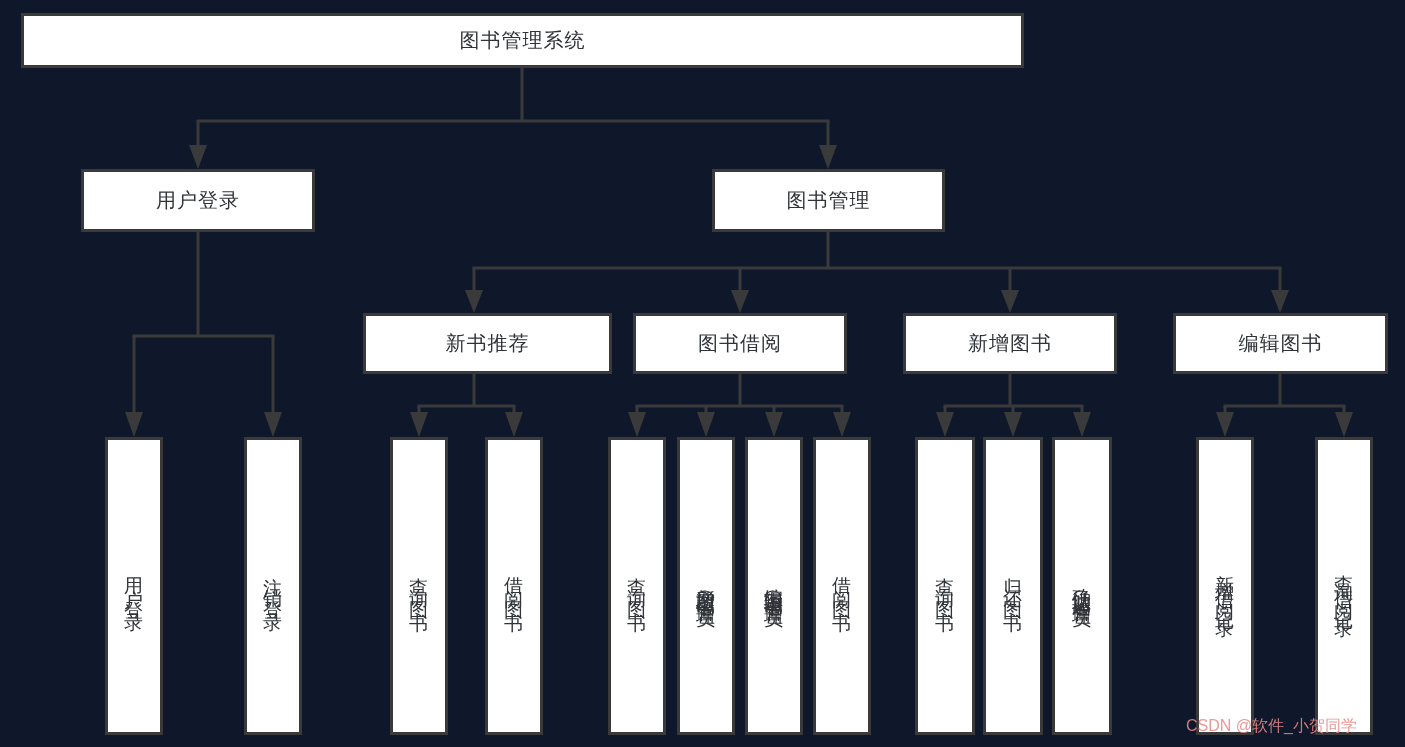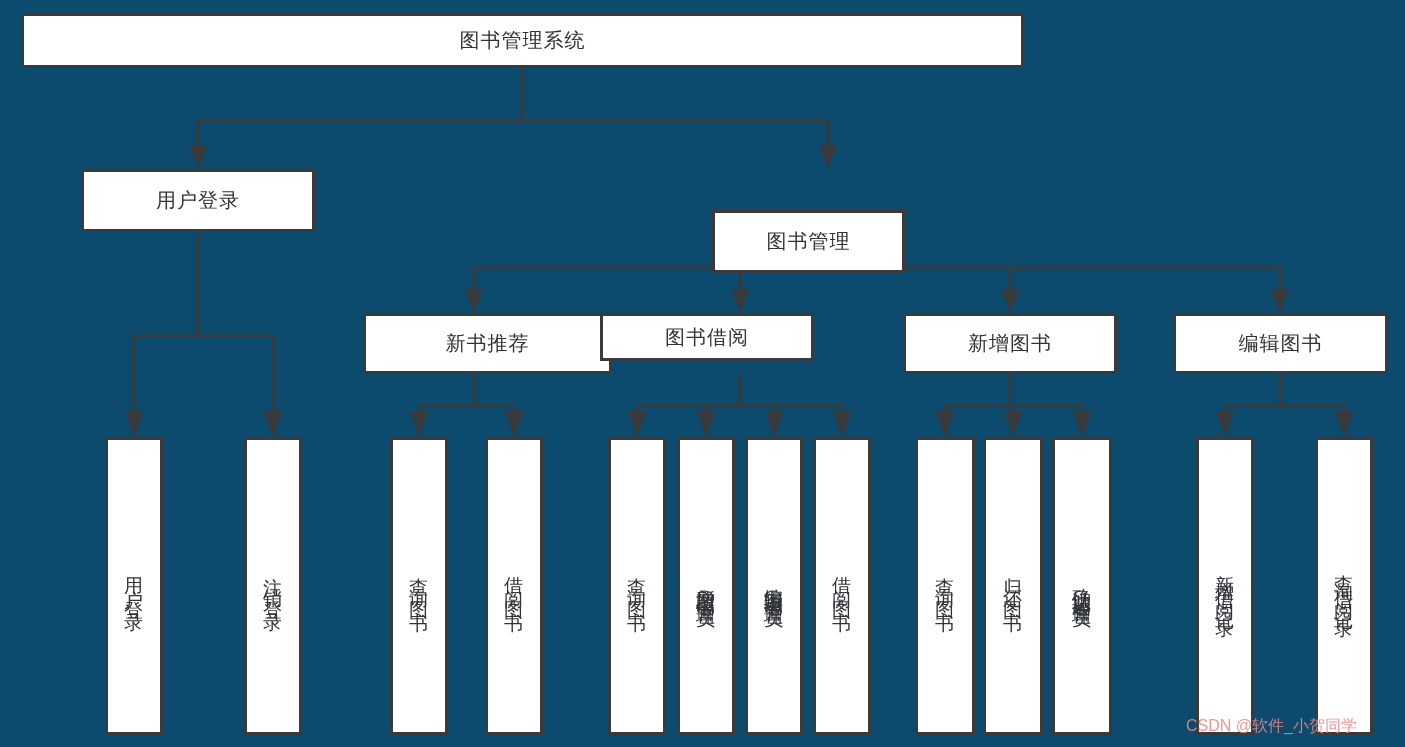--- a/index.html
+++ b/index.html
@@ -1,17 +1,17 @@
 <!DOCTYPE html>
 <html><head>
 <meta charset="utf-8">
 <style>
   html,body { margin:0; padding:0; background:#ffffff; }
   .stage {
-    position:relative; width:1405px; height:747px; background:#0c4a6e;
+    position:relative; width:1405px; height:747px; background:#0f172a;
     font-family:"Liberation Sans", sans-serif; color:#303338; overflow:hidden;
   }
   svg.connectors { position:absolute; left:0; top:0; pointer-events:none; }
   .node {
     position:absolute; box-sizing:border-box; background:#ffffff;
     border:3px solid #3a3a3a; display:flex; align-items:center; justify-content:center;
   }
   .hnode { font-size:20px; letter-spacing:1px; }
   .vnode {
     writing-mode:vertical-rl; text-orientation:mixed;
@@ -108,28 +108,28 @@
     </g>
   </svg>
 
   <div class="node hnode" style="left:21px; top:13px; width:1003px; height:55px;">
     <span>图书管理系统</span>
   </div>
 
   <div class="node hnode" style="left:81px; top:169px; width:234px; height:63px;">
     <span>用户登录</span>
   </div>
-  <div class="node hnode" style="left:712px; top:169px; width:193px; height:63px;margin-top:41px;">
+  <div class="node hnode" style="left:712px; top:169px; width:233px; height:63px;">
     <span>图书管理</span>
   </div>
 
   <div class="node hnode" style="left:363px; top:313px; width:249px; height:61px;">
     <span>新书推荐</span>
   </div>
-  <div class="node hnode" style="left:600px; top:313px; width:214px; height:48px;">
+  <div class="node hnode" style="left:633px; top:313px; width:214px; height:61px;">
     <span>图书借阅</span>
   </div>
   <div class="node hnode" style="left:903px; top:313px; width:214px; height:61px;">
     <span>新增图书</span>
   </div>
   <div class="node hnode" style="left:1173px; top:313px; width:215px; height:61px;">
     <span>编辑图书</span>
   </div>
 
   <div class="node vnode sp-wide" style="left:105px; top:437px; width:58px; height:298px;">

